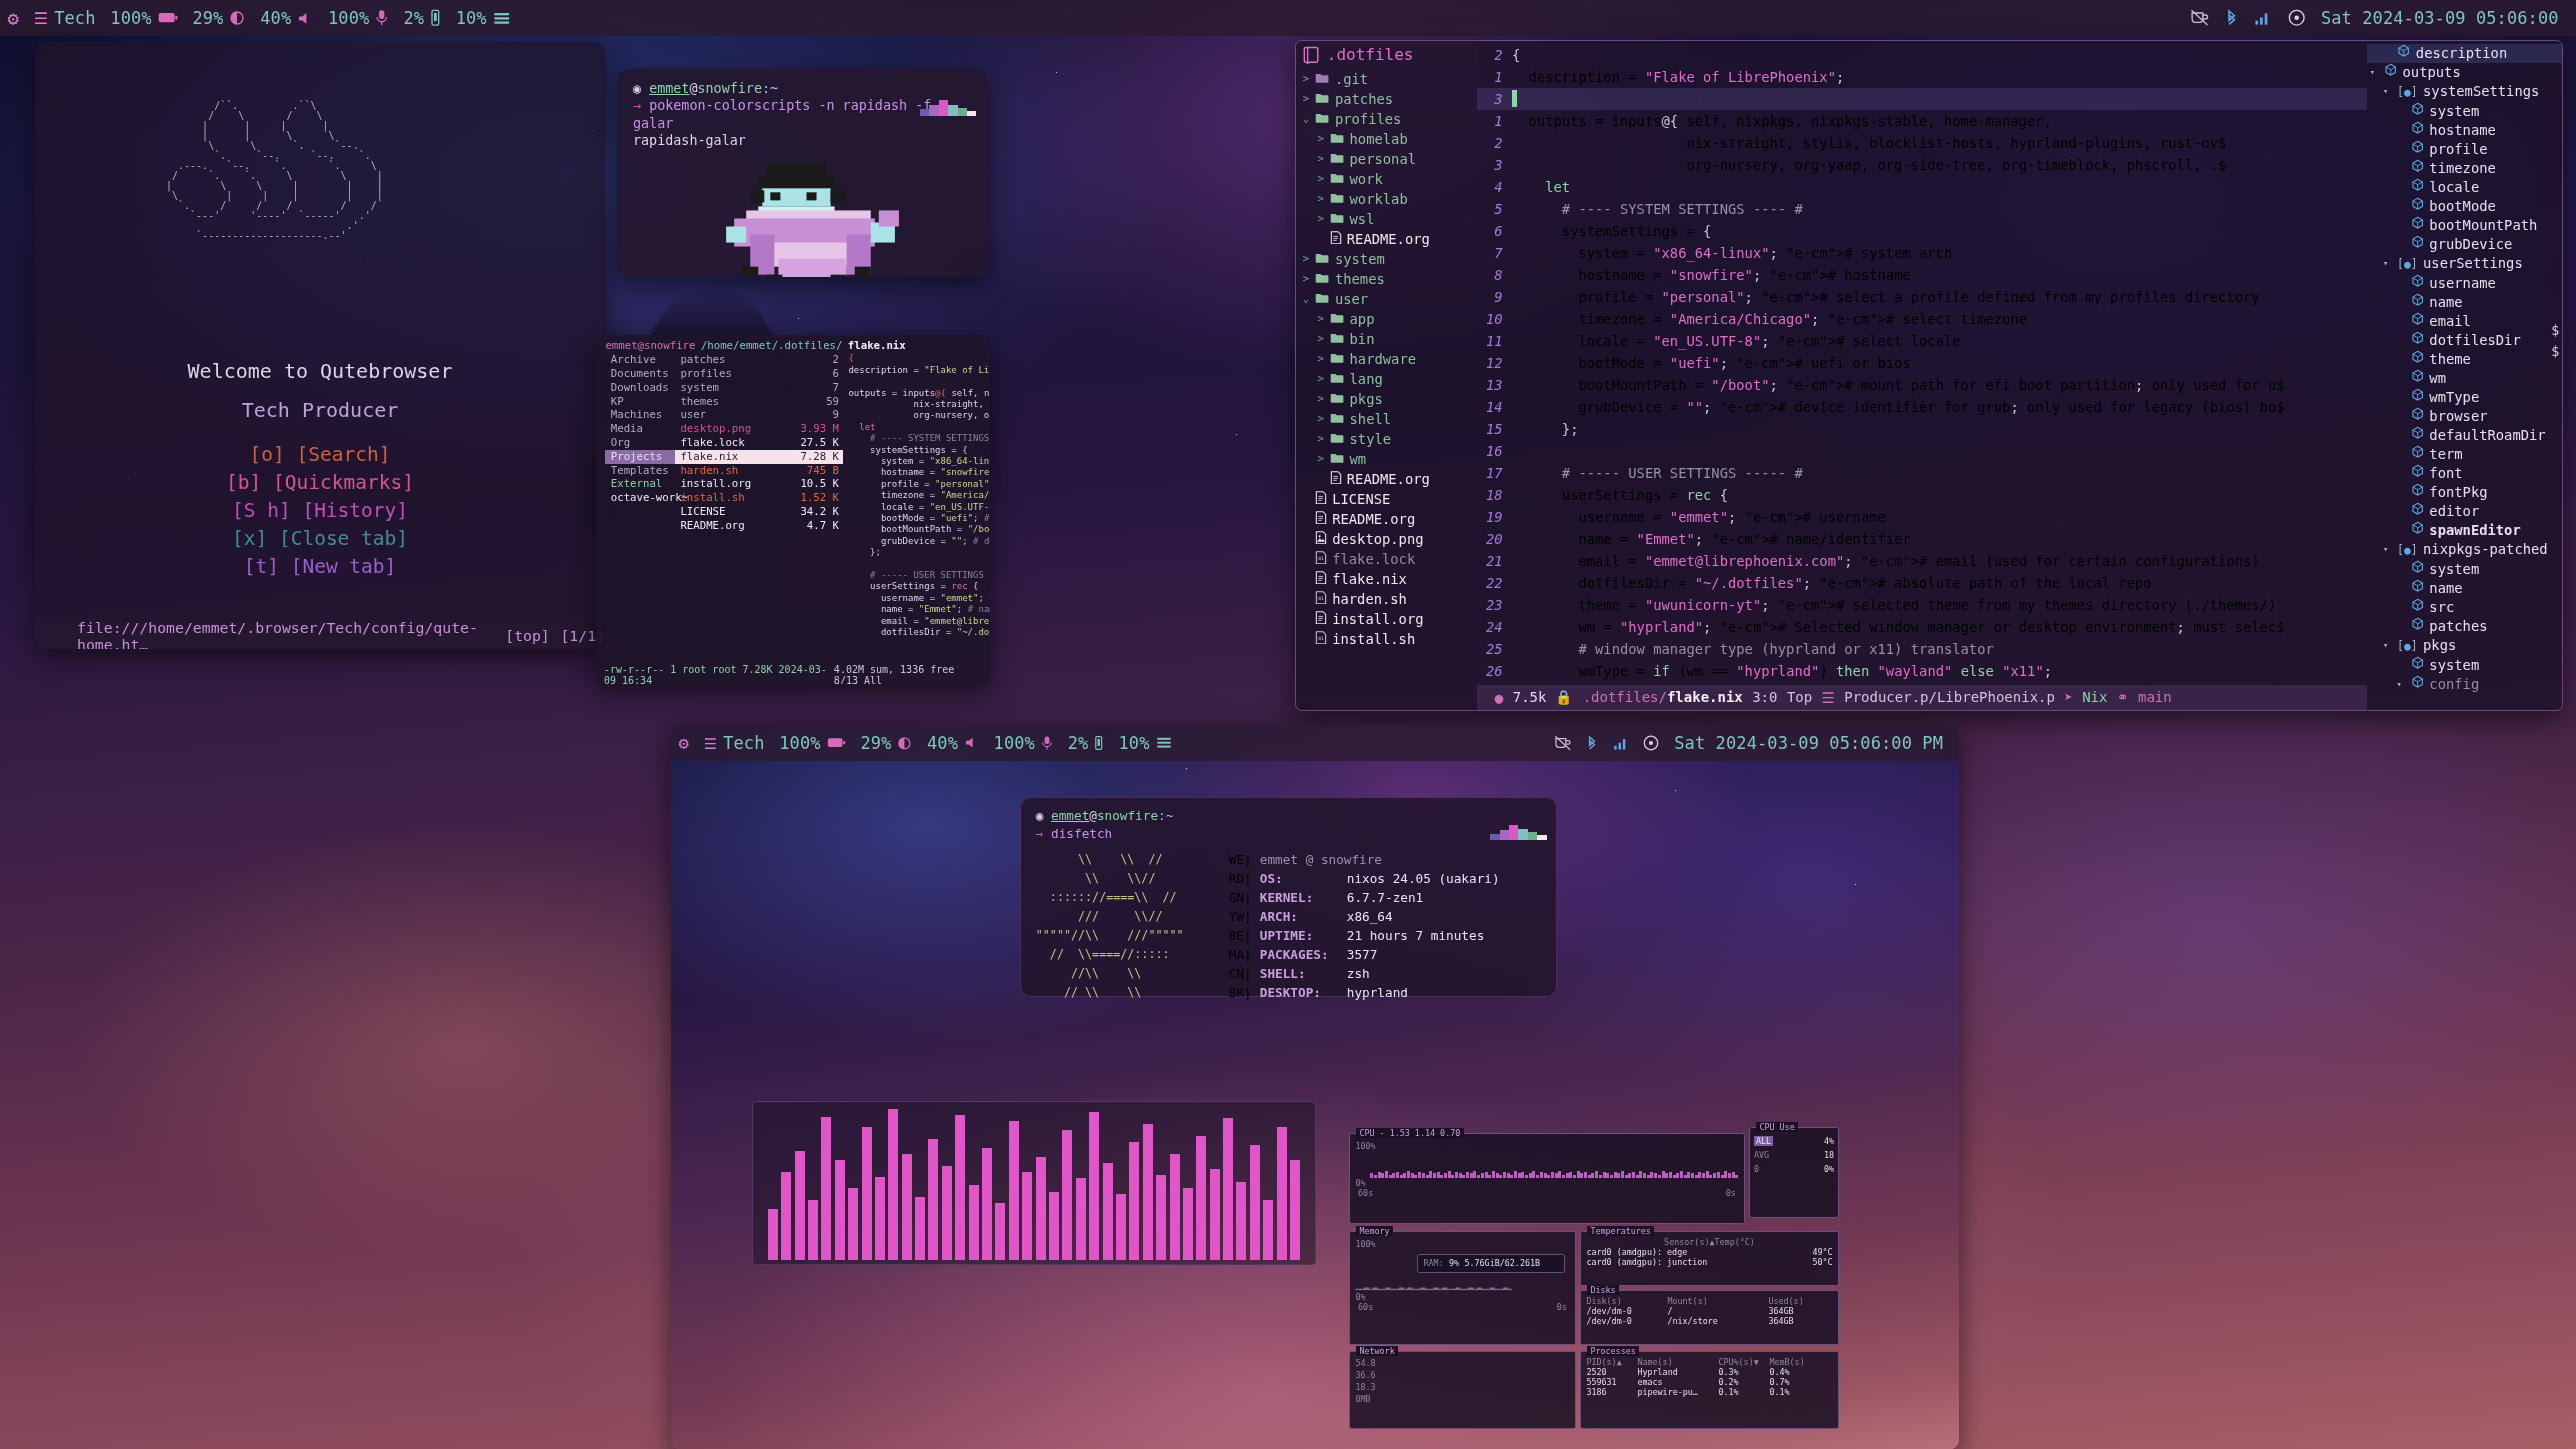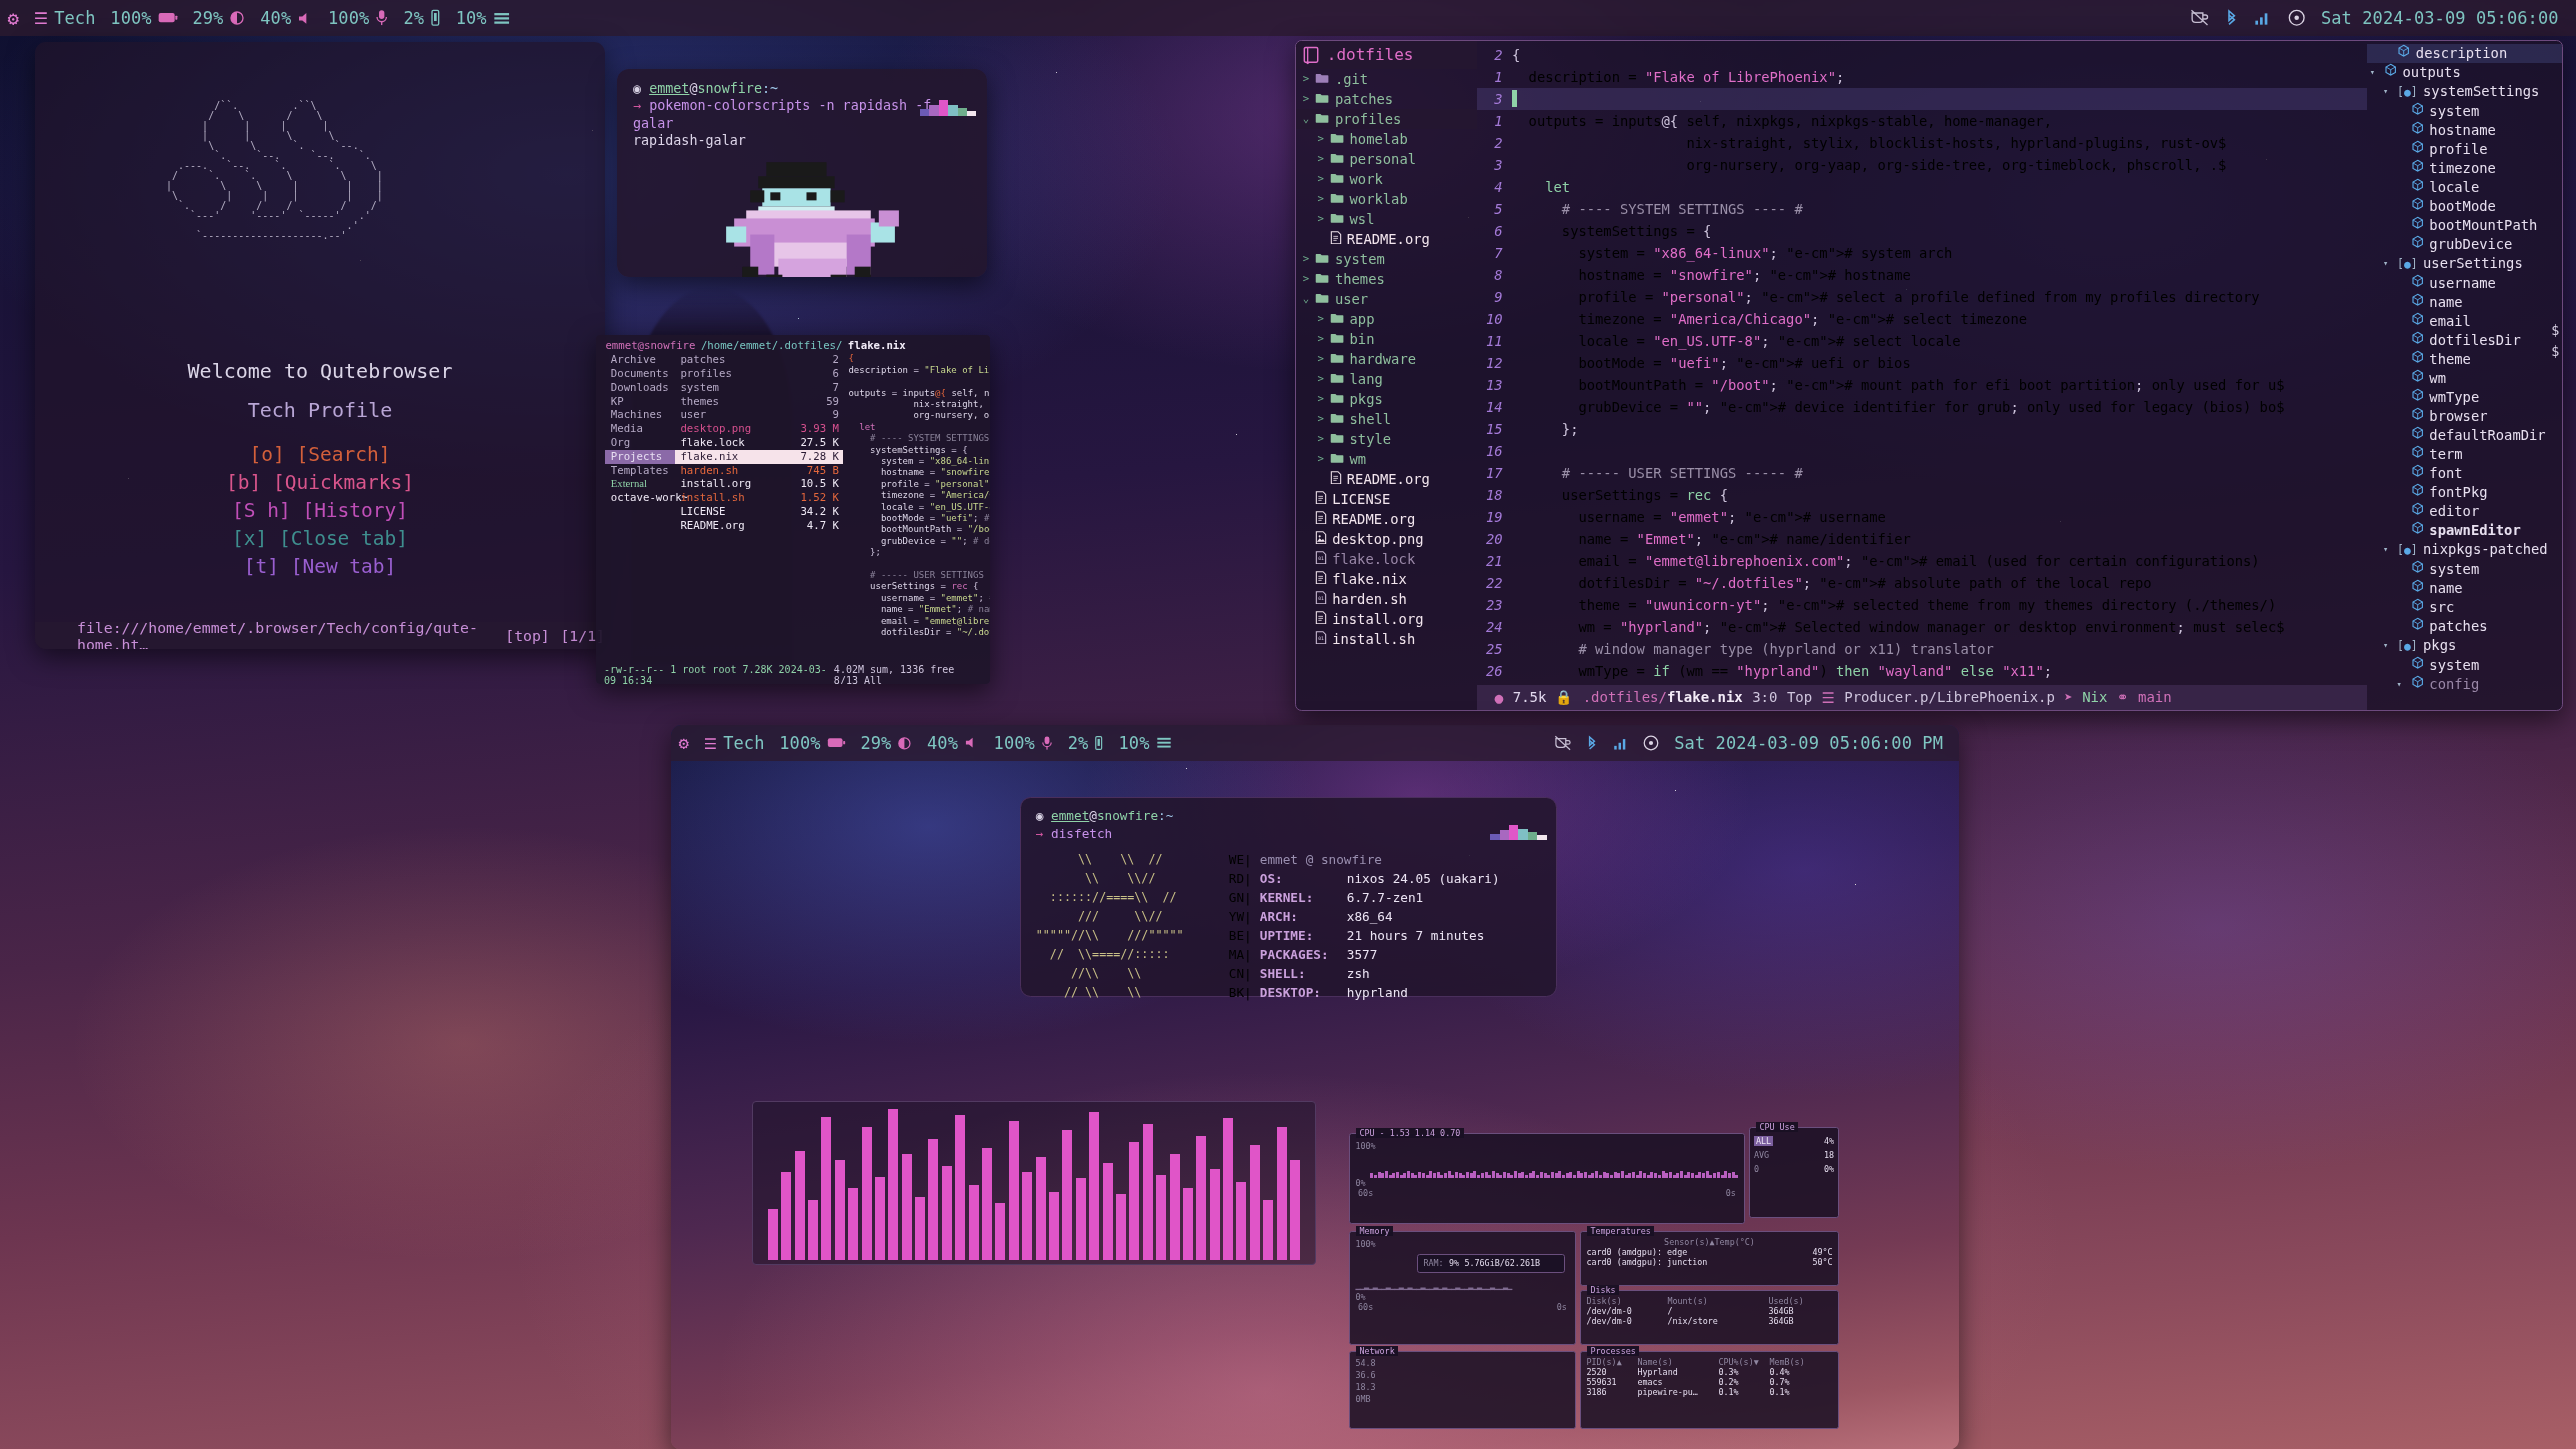--- a/index.html
+++ b/index.html
@@ -116,21 +116,21 @@
   .rg-head{ padding:4px 6.7px 1.3px 9.4px; font-size:10.7px; display:flex; gap:5.4px;}
   .rg-h-user{ color:#d070b8; }
   .rg-h-path{ color:#79c7c2; }
   .rg-h-file{ color:#f2ecf8; font-weight:bold; }
   .rg-cols{ display:flex; height:303px; font-size:10.7px; line-height:13.8px; }
   .rg-c1{ width:79px; padding-left:9.4px; }
   .rg-c2{ width:168px; position:relative; }
   .rg-c3{ flex:1; overflow:hidden; padding-left:5.4px; }
   .rg-row{ display:flex; justify-content:space-between; padding:0 4px 0 5.4px; white-space:nowrap; }
   .rg-dir{ color:#b6aac6; }
-  .rg-dirg{ color:#8fd3a8;font-family:Liberation Serif, serif; }
+  .rg-dirg{ color:#8fd3a8; }
   .rg-file{ color:#f0eaf6; }
   .rg-img{ color:#d6508e; }
   .rg-sh{ color:#e4673c; }
   .rg-sel{ background:#f6e3ea; color:#2a1a33 !important; }
   .rg-selL{ background:#8b6aa8; color:#e8dff2 !important; }
   .rg-status{
     position:absolute; bottom:0; left:0; width:100%; height:17.4px;
     display:flex; align-items:center; justify-content:space-between;
     padding:0 8px; font-size:10px;
   }
@@ -329,21 +329,21 @@
         `.     `--.     `--.    `.
   .---.   `--.    `.       `.     \
  /     `.    `.     \        \     |
 |        \     \     |        |    |
  \        |     |    |        |    |
   `.     /     /    /        /    /
     `---'     '----'  `-----'   .'
                               .'
      `--------------------.--'</div>
     <div class="qwelcome">Welcome to Qutebrowser</div>
-    <div class="qprofile">Tech Profile</div>
+    <div class="qprofile">Tech Producer</div>
     <div class="qkeys">
       <div><span class="k1">[o]</span> <span class="k1">[Search]</span></div>
       <div><span class="k2">[b]</span> <span class="k2">[Quickmarks]</span></div>
       <div><span class="k3">[S h]</span> <span class="k3">[History]</span></div>
       <div><span class="k5">[x]</span> <span class="k5">[Close tab]</span></div>
       <div><span class="k4">[t]</span> <span class="k4">[New tab]</span></div>
     </div>
     <div class="qstatus">
       <span>file:///home/emmet/.browser/Tech/config/qute-home.ht…</span>
       <span>[top]</span>

